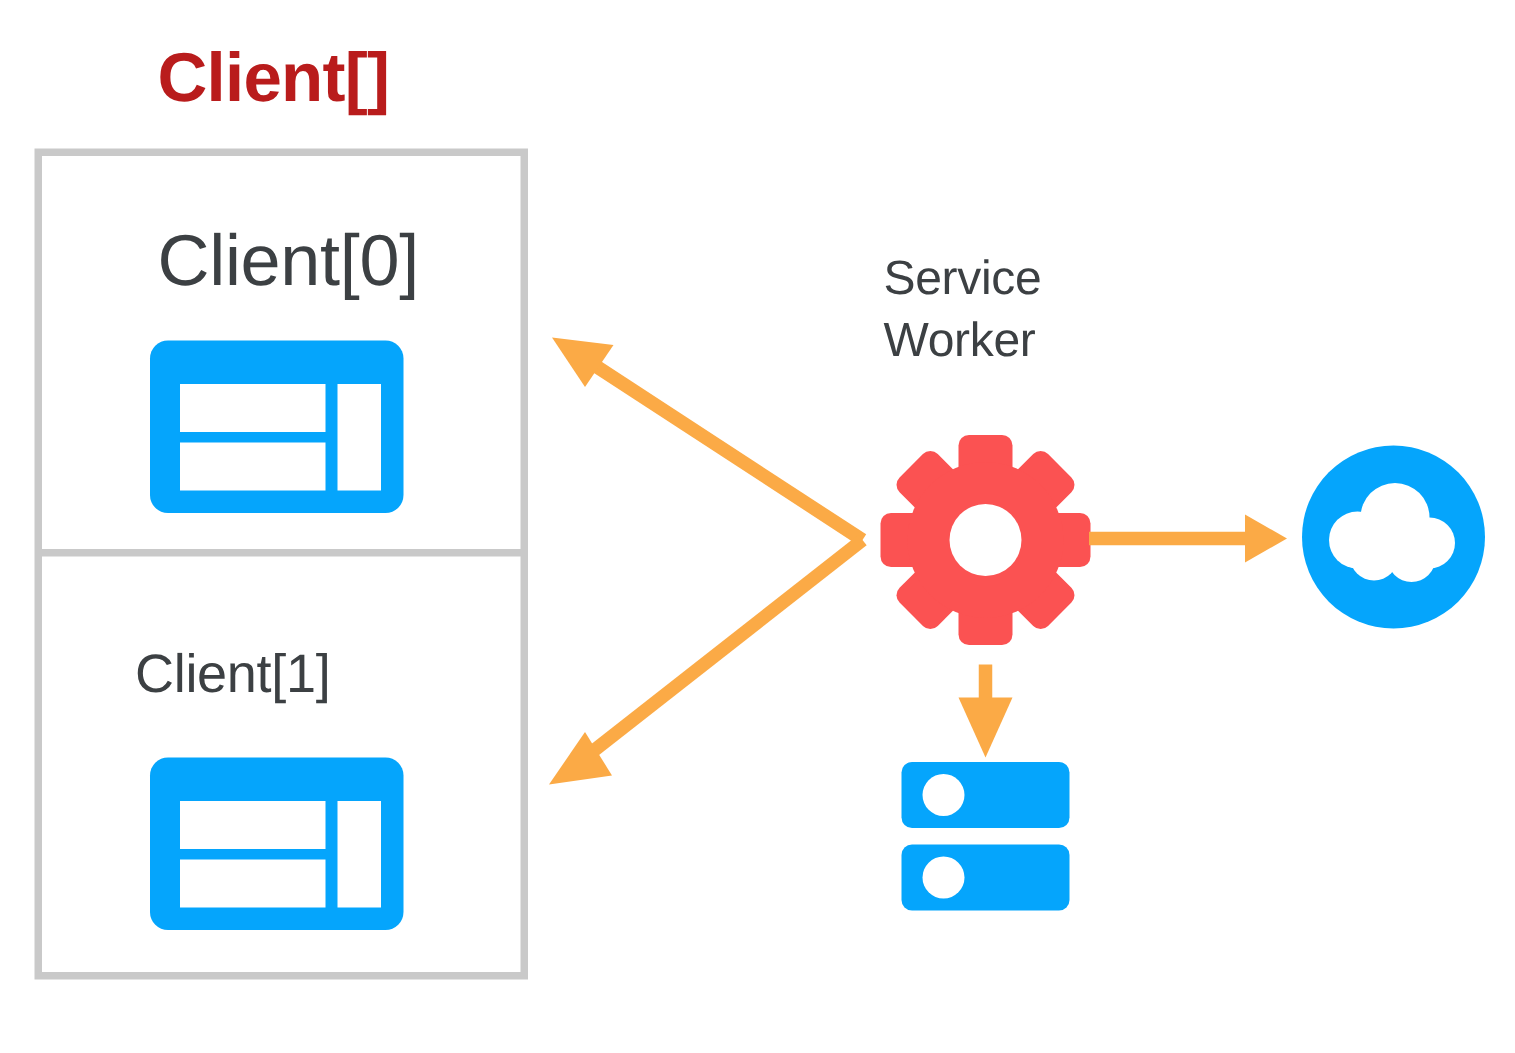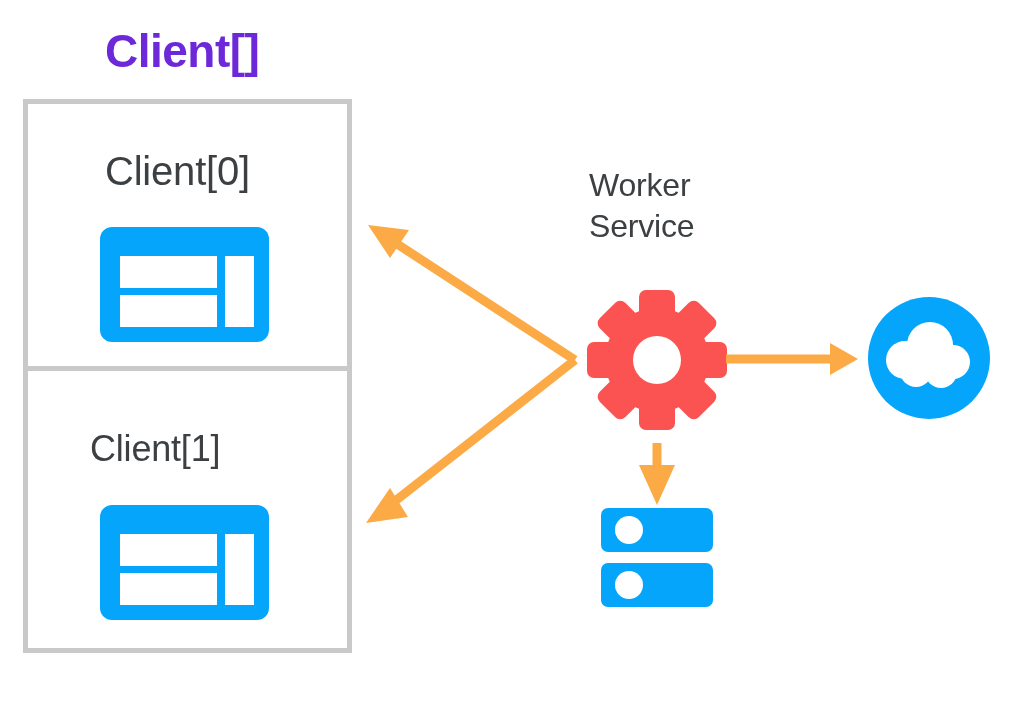--- a/index.html
+++ b/index.html
@@ -24,27 +24,27 @@
   .txt {
     position: absolute;
     white-space: nowrap;
     line-height: 1;
   }
   #client-array-title {
     left: 105px;
     top: 28px;
     font-size: 46px;
     font-weight: 700;
-    color: #6d28d9;
+    color: #b91c1c;
     letter-spacing: -0.5px;
   }
   #client0-label {
     left: 105px;
     top: 151px;
-    font-size: 40px;
+    font-size: 48px;
     font-weight: 400;
     color: #3c4043;
     letter-spacing: -0.2px;
   }
   #client1-label {
     left: 90px;
     top: 431px;
     font-size: 36px;
     font-weight: 400;
     color: #3c4043;
@@ -143,15 +143,15 @@
 
 </svg>
 
 <div class="txt" id="client-array-title">Client[]</div>
 
 <div class="txt" id="client0-label">Client[0]</div>
 
 <div class="txt" id="client1-label">Client[1]</div>
 
 <div class="txt" id="service-worker-label">
+  <span>Service</span>
   <span>Worker</span>
-  <span>Service</span>
 </div>
 
 </body></html>

